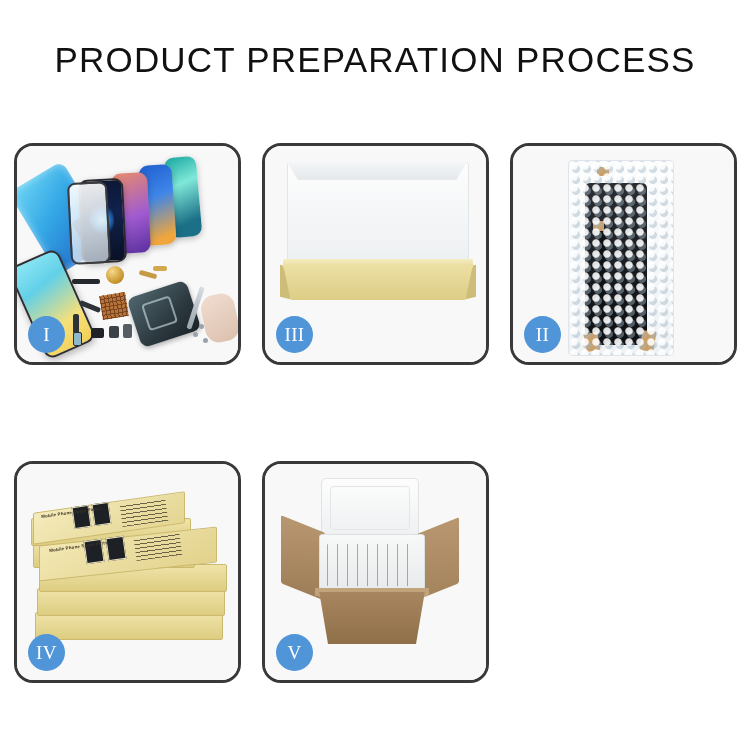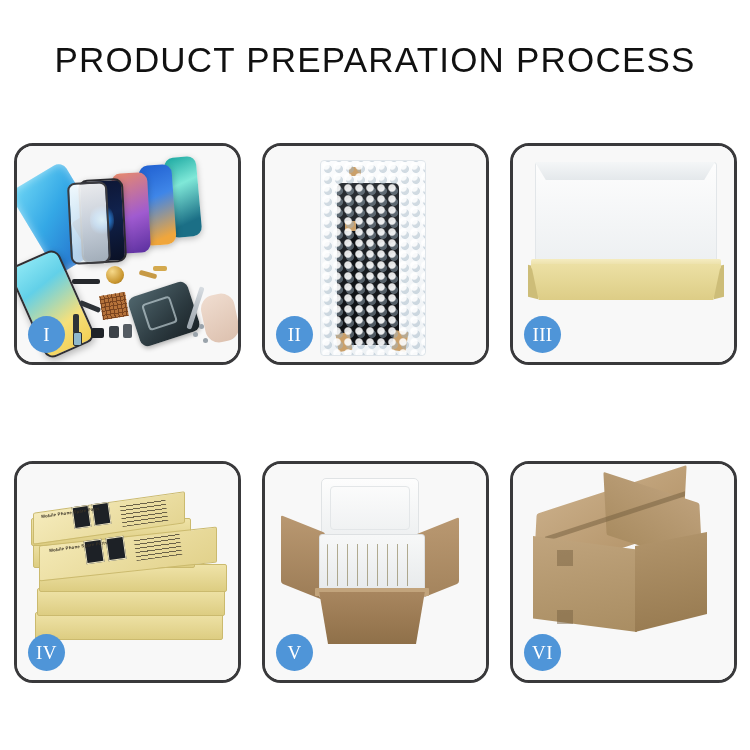--- a/index.html
+++ b/index.html
@@ -314,47 +314,47 @@
         <div class="chip c4"></div>
         <div class="tweez"></div>
         <div class="hand"></div>
         <div class="scr s1"></div>
         <div class="scr s2"></div>
         <div class="scr s3"></div>
       </div>
       <div class="badge">I</div>
     </div>
 
+    <div class="card p3">
+      <div class="scene">
+        <div class="lid"></div>
+        <div class="lidfold"></div>
+        <div class="leftflap"></div>
+        <div class="rightflap"></div>
+        <div class="inner"></div>
+        <div class="boxrim"></div>
+        <div class="boxbody"></div>
+      </div>
+      <div class="badge">III</div>
+    </div>
+
     <div class="card p2">
       <div class="scene">
         <div class="bag">
           <div class="dark"></div>
           <div class="cable"></div>
           <div class="tape t1"></div>
           <div class="tape t2"></div>
           <div class="tape t3"></div>
           <div class="tape t4"></div>
           <div class="bubbles2"></div>
           <div class="bubbles"></div>
         </div>
       </div>
       <div class="badge">II</div>
-    </div>
-
-    <div class="card p3">
-      <div class="scene">
-        <div class="lid"></div>
-        <div class="lidfold"></div>
-        <div class="leftflap"></div>
-        <div class="rightflap"></div>
-        <div class="inner"></div>
-        <div class="boxrim"></div>
-        <div class="boxbody"></div>
-      </div>
-      <div class="badge">III</div>
     </div>
 
     <div class="card p4">
       <div class="scene">
         <div class="stack">
           <div class="lyr l1"></div>
           <div class="lyr l2"></div>
           <div class="lyr l3"></div>
           <div class="lyr l4"></div>
           <div class="lyr l5"></div>
@@ -379,27 +379,15 @@
         <div class="flapL"></div>
         <div class="flapR"></div>
         <div class="foambody"></div>
         <div class="yellows"></div>
         <div class="boxrimfront"></div>
         <div class="boxfront"></div>
       </div>
       <div class="badge">V</div>
     </div>
 
-    <div class="card p6">
-      <div class="scene">
-        <div class="top"></div>
-        <div class="top2"></div>
-        <div class="seam"></div>
-        <div class="front"></div>
-        <div class="side"></div>
-        <div class="tapeA"></div>
-        <div class="tapeB"></div>
-      </div>
-      <div class="badge">VI</div>
-    </div>
 
   </div>
 </div>
 
 </body></html>

